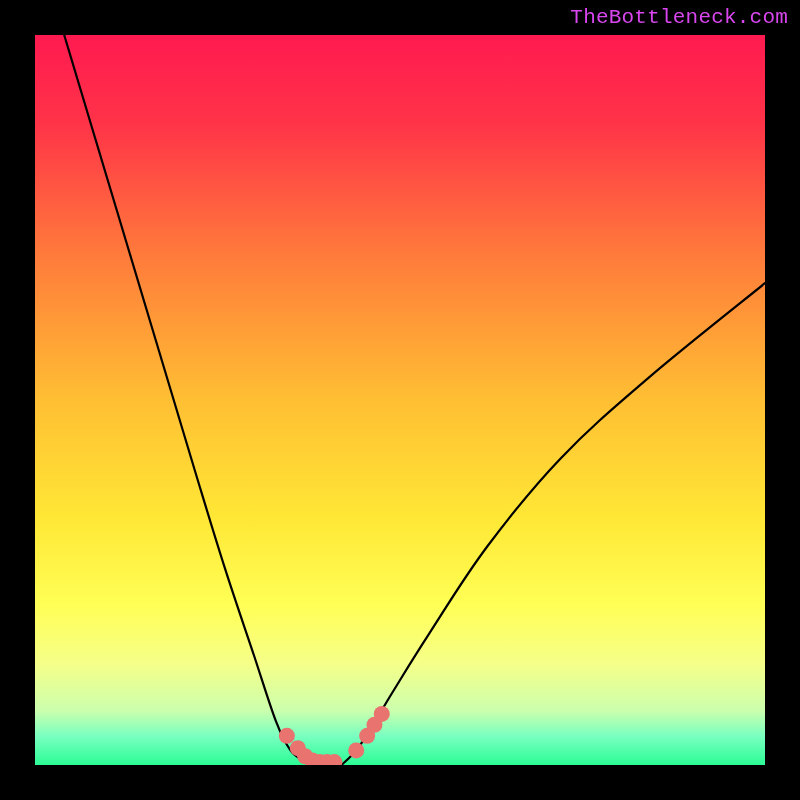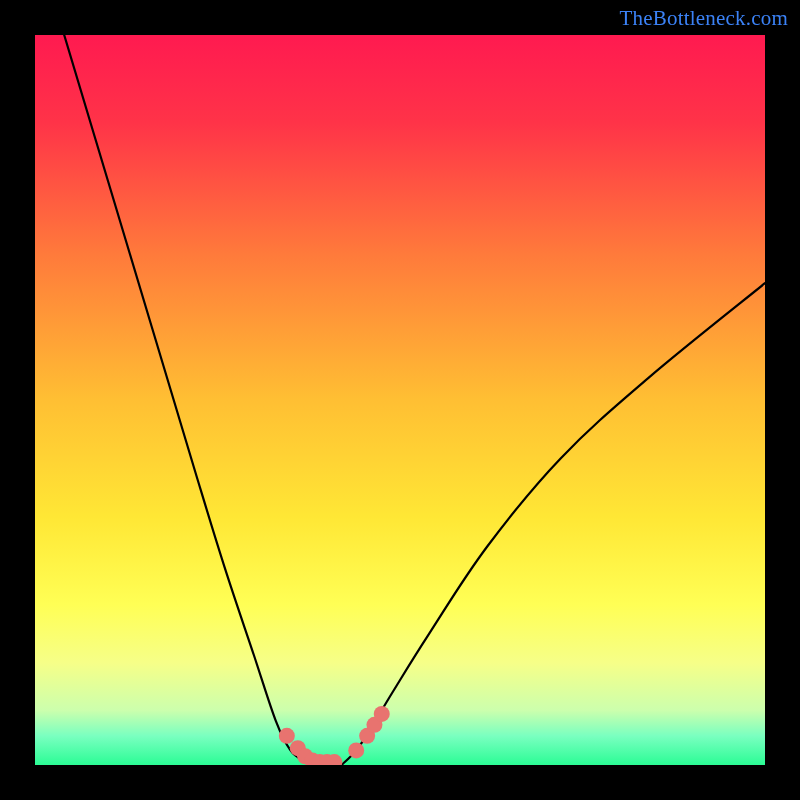--- a/index.html
+++ b/index.html
@@ -10,23 +10,23 @@
   .chart-container {
     position: relative;
     width: 800px;
     height: 800px;
     background: #000;
   }
   .watermark {
     position: absolute;
     top: 6px;
     right: 12px;
-    font-family: Liberation Serif, serif;
+    font-family: Liberation Mono, monospace;
     font-size: 21px;
-    color: #3b82f6;
+    color: #d946ef;
     z-index: 10;
     letter-spacing: 0.2px;
   }
   .plot-area {
     position: absolute;
     left: 35px;
     top: 35px;
     width: 730px;
     height: 730px;
   }

